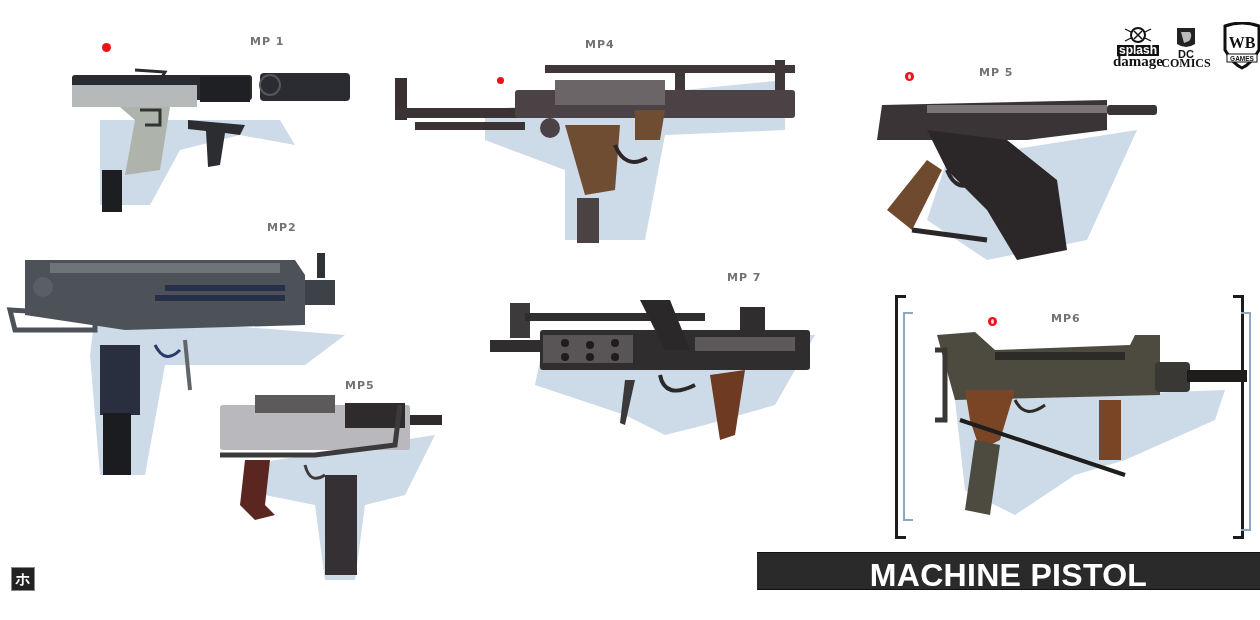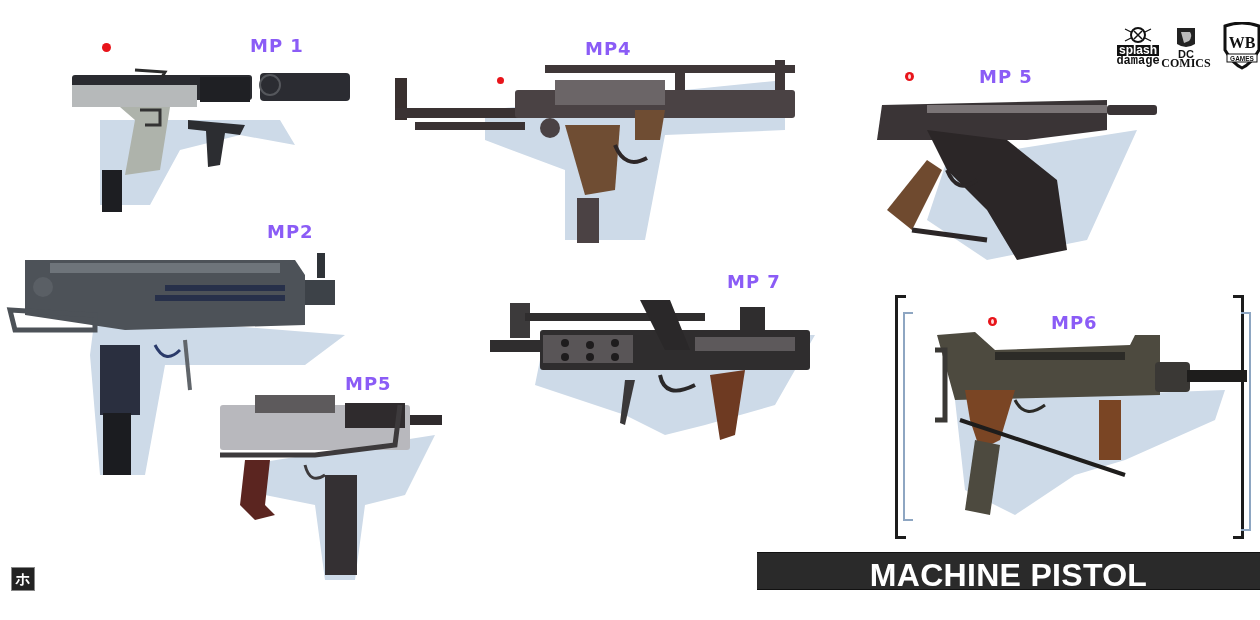--- a/index.html
+++ b/index.html
@@ -1,18 +1,18 @@
 <!DOCTYPE html>
 <html><head>
 <meta charset="utf-8">
 <style>
   html, body { margin:0; padding:0; }
   body { width:1260px; height:620px; background:#ffffff; position:relative; overflow:hidden; font-family:"DejaVu Sans", sans-serif; }
   .abs { position:absolute; }
-  .label { position:absolute; font-family:"DejaVu Sans", sans-serif; font-size:18px; font-weight:bold; color:#8b5cf6; letter-spacing:1px; }
+  .label { position:absolute; font-family:"DejaVu Sans", sans-serif; font-size:11px; font-weight:bold; color:#737373; letter-spacing:1px; }
   .dot { position:absolute; width:9px; height:9px; border-radius:50%; background:#e8141a; }
   .dot.ring { background:#e8141a; }
   .dot.ring::after { content:""; position:absolute; left:3px; top:2px; width:3px; height:5px; background:#ffd9d9; border-radius:50%; }
   .banner { position:absolute; left:757px; top:552px; width:503px; height:36px; background:#2a2a2a; border-top:1px solid #111; border-bottom:1px solid #111; }
   .banner-text { position:absolute; left:0; right:0; top:4px; text-align:center; color:#ffffff; font-family:"Liberation Sans", sans-serif; font-weight:bold; font-size:32px; letter-spacing:0.3px; }
   .bracket { position:absolute; border:3px solid #1c1c1c; }
   .bracket-blue { position:absolute; border:2px solid #8ea6c2; }
   .logo-box { position:absolute; display:flex; align-items:center; justify-content:center; }
   .sig { position:absolute; left:11px; top:567px; width:22px; height:22px; background:#222; color:#fff; font-size:15px; font-weight:bold; display:flex; align-items:center; justify-content:center; border:1px solid #888; }
 </style>
@@ -21,21 +21,21 @@
 
 <div class="abs" style="left:1112px; top:20px; width:145px; height:52px;">
 
   <div class="logo-box" style="left:2px; top:0; width:48px; height:52px; flex-direction:column;">
     <svg width="30" height="20" viewBox="0 0 30 20">
       <circle cx="15" cy="10" r="7" fill="none" stroke="#111" stroke-width="2"></circle>
       <path d="M11 6 L19 14 M19 6 L11 14" stroke="#111" stroke-width="1.5"></path>
       <path d="M2 4 L8 7 M28 4 L22 7 M2 16 L8 13 M28 16 L22 13" stroke="#111" stroke-width="1.2"></path>
     </svg>
     <span style="background:#111; color:#fff; font-family:'Liberation Sans',sans-serif; font-weight:bold; font-size:12px; line-height:11px; padding:0 2px;">splash</span>
-    <span style="color:#111; font-family:Liberation Mono, monospace; font-weight:bold; font-size:12px; line-height:11px;">damage</span>
+    <span style="color:#111; font-family:Liberation Serif, serif; font-weight:bold; font-size:15px; line-height:11px;">damage</span>
   </div>
 
   <div class="logo-box" style="left:56px; top:4px; width:36px; height:46px; flex-direction:column;">
     <svg width="22" height="24" viewBox="0 0 22 24">
       <path d="M2 2 L20 2 L20 18 Q11 24 2 18 Z" fill="#222"></path>
       <path d="M6 6 L15 6 Q18 10 14 15 L9 17 Z" fill="#bbb"></path>
     </svg>
     <span style="font-family:Liberation Sans, sans-serif; font-weight:bold; font-size:11px; line-height:9px; color:#111;">DC</span>
     <span style="font-family:Liberation Serif, serif; font-weight:bold; font-size:12px; line-height:9px; color:#111;">COMICS</span>
   </div>
@@ -117,21 +117,21 @@
     <rect x="312" y="38" width="8" height="25" fill="#2f3338"></rect>
     <path d="M95 130 L135 130 L135 200 L95 200 Z" fill="#2a2f3f"></path>
     <rect x="98" y="198" width="28" height="62" fill="#1b1c20"></rect>
     <path d="M150 130 Q160 150 175 135" stroke="#2a3a6a" stroke-width="3" fill="none"></path>
     <path d="M180 125 L185 175" stroke="#60656a" stroke-width="4"></path>
     <circle cx="38" cy="72" r="10" fill="#5a5f65"></circle>
   </svg>
 </div>
 
 <div class="abs" style="left:205px; top:365px; width:245px; height:220px;">
-  <div class="label" style="left:140px; top:8px;">MP5</div>
+  <div class="label" style="left:140px; top:14px;">MP5</div>
   <svg class="abs" style="left:0; top:0;" width="245" height="220" viewBox="0 0 245 220">
     <path d="M40 100 L230 70 L200 130 L160 140 L150 215 L120 215 L110 140 L60 130 Z" fill="#cddae8"></path>
     <rect x="15" y="40" width="190" height="45" rx="3" fill="#b8b8bd"></rect>
     <rect x="50" y="30" width="80" height="18" fill="#5d5a5c"></rect>
     <rect x="140" y="38" width="60" height="25" fill="#2f2b2d"></rect>
     <rect x="205" y="50" width="32" height="10" fill="#2f2b2d"></rect>
     <path d="M15 90 L110 90 L190 80 L195 40" stroke="#3d3a3c" stroke-width="5" fill="none"></path>
     <path d="M40 95 L65 95 L60 140 L70 150 L50 155 L35 140 Z" fill="#5b2520"></path>
     <rect x="120" y="110" width="32" height="100" fill="#343033"></rect>
     <path d="M100 100 Q105 120 120 110" stroke="#3d3a3c" stroke-width="3" fill="none"></path>

